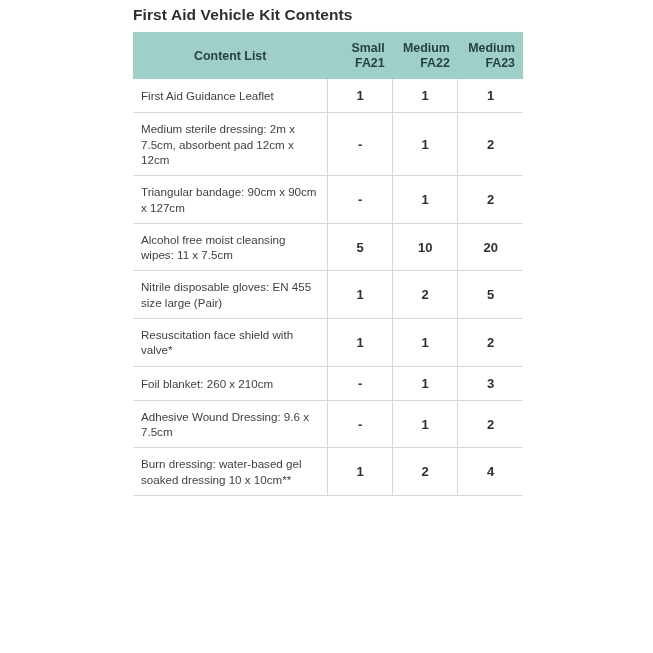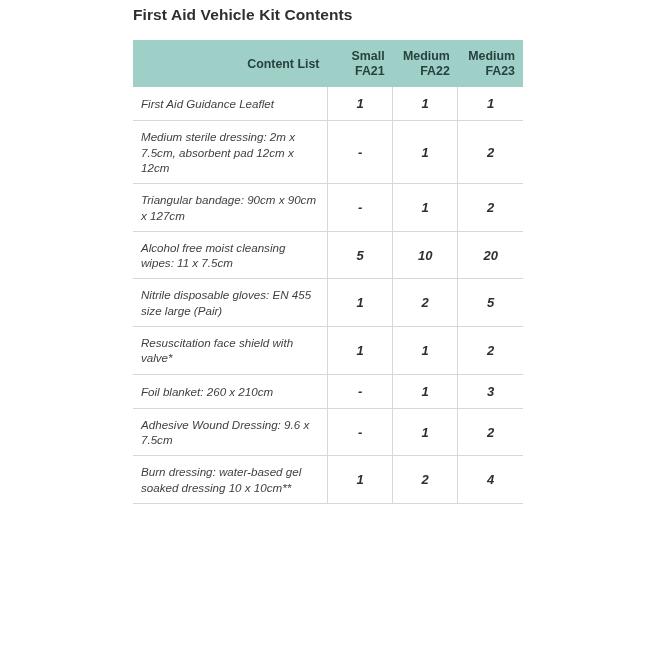--- a/index.html
+++ b/index.html
@@ -18,57 +18,56 @@
     position: relative;
     width: 653px;
     height: 653px;
     box-sizing: border-box;
     padding: 0 0 0 0;
   }
   .title {
     font-size: 15.5px;
     font-weight: bold;
     color: #2f2f2f;
-    margin: 6px 0 16px 133px;
+    margin: 6px 0 8px 133px;
     letter-spacing: 0.1px;
   }
   table.kit {
     border-collapse: collapse;
     width: 390px;
     margin-left: 133px;
     table-layout: fixed;
   }
   table.kit col.c-desc { width: 194px; }
   table.kit col.c-size { width: 65px; }
   thead th {
     background: #9ed0c8;
     color: #27413f;
     font-size: 12.4px;
     font-weight: bold;
     padding: 9px 8px;
-    text-align: right;
+    text-align: center;
     vertical-align: middle;
     border: none;
     height: 44px;
     box-sizing: border-box;
   }
   thead th.size {
     text-align: right;
     line-height: 1.18;
   }
   thead th.size .sz-line { display: block; }
   tbody td {
     font-size: 11.6px;
     color: #3f3f3f;
     border-bottom: 1px solid #d7d7d7;
     padding: 8px 8px;
     vertical-align: middle;
     line-height: 1.32;
     box-sizing: border-box;
-    font-style: italic;
   }
   tbody td.desc {
     text-align: left;
   }
   tbody td.qty {
     text-align: center;
     font-weight: bold;
     font-size: 13px;
     color: #2f2f2f;
     border-left: 1px solid #d7d7d7;

